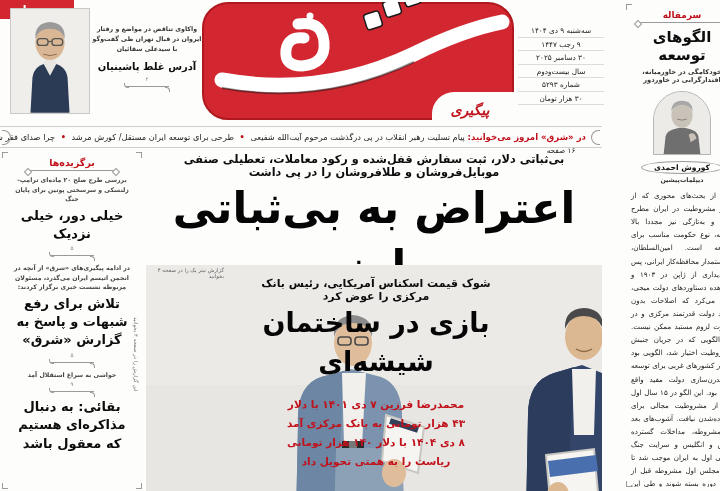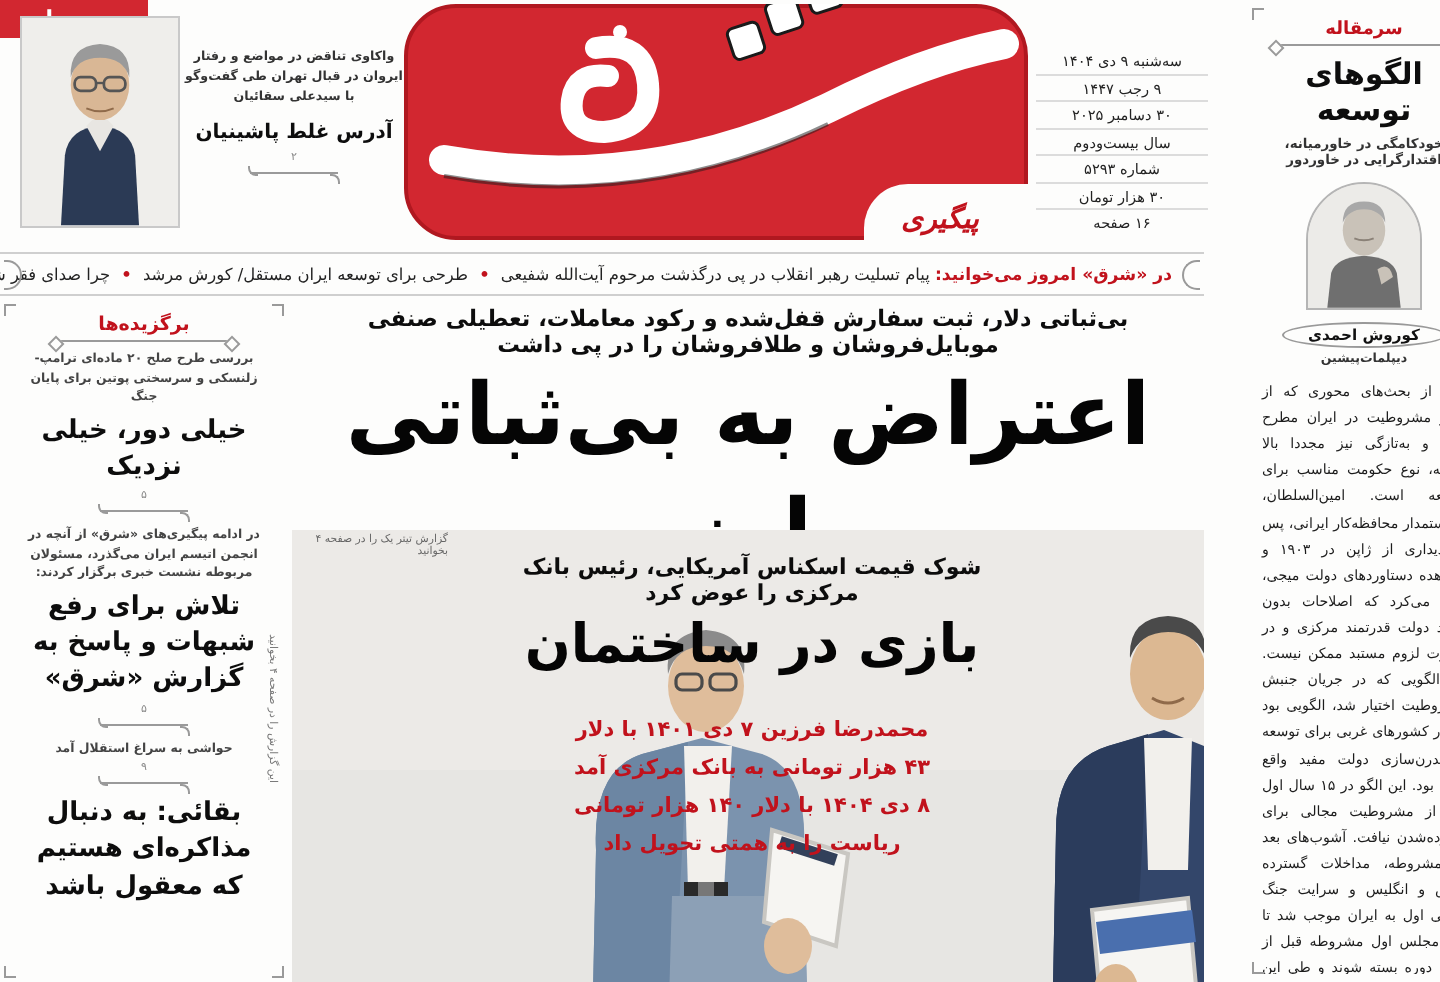--- a/index.html
+++ b/index.html
@@ -29,21 +29,21 @@
   
   .logo { position:absolute; left:202px; top:2px; width:312px; height:118px; }
   .logo .redbox { position:absolute; inset:0; background:#d22730; border-radius:26px; border:2px solid #b01820; }
   .logo svg.callig { position:absolute; inset:0; width:100%; height:100%; }
   .logo .notch { position:absolute; right:-2px; bottom:-2px; width:84px; height:30px; background:#fdfdfc; border-top-left-radius:22px; }
   .logo .script { position:absolute; right:6px; bottom:2px; width:76px; text-align:center; color:#c1121c; font-size:14px; font-weight:900; font-style:italic; }
 
   
   .dates { position:absolute; left:518px; top:24px; width:86px; }
   .dates .row { font-size:7.3px; color:#222; text-align:center; height:13.5px; line-height:13.5px; border-bottom:1px solid #dcdcdc; }
-  .dates .row:last-child { border-bottom:none; }
+  .dates .row:last-child { border-bottom:none;margin-top:39px; }
 
   
   .strip { position:absolute; left:0; top:126px; width:602px; height:22px; border-top:1px solid #cfcfcf; border-bottom:1px solid #cfcfcf;
     line-height:20px; padding:0 16px; white-space:nowrap; overflow:hidden; font-size:8.2px; color:#222; }
   .strip .lbl { color:#c1121c; font-weight:bold; font-size:8.6px; }
   .strip .dot { color:#c1121c; font-weight:bold; padding:0 3px; }
   .strip .curl { position:absolute; top:3px; width:9px; height:15px; border:1px solid #9a9a9a; border-right:none; border-radius:8px 0 0 8px; }
   .strip .curl.l { left:2px; transform:scaleX(-1); }
   .strip .curl.r { right:2px; }
 
@@ -194,20 +194,21 @@
         <path d="M430 84 Q438 89 446 84" stroke="#8f6a4a" stroke-width="1.4" fill="none"></path>
         <path d="M400 190 L448 184 L452 228 L404 234 Z" fill="#f6f5f2" stroke="#c9c7c2" stroke-width="2"></path>
         <path d="M402 196 L450 190 L452 206 L404 212 Z" fill="#4a6fae"></path>
         <ellipse cx="412" cy="230" rx="11" ry="13" fill="#dcb892"></ellipse>
       </g>
     </svg>
     <div class="caption">گزارش تیتر یک را در صفحه ۴ بخوانید</div>
     <div class="overlay">
       <div class="kicker">شوک قیمت اسکناس آمریکایی، رئیس بانک مرکزی را عوض کرد</div>
       <div class="t1">بازی در ساختمان</div>
+      <div class="t2">شیشه‌ای</div>
       <div class="reds">
         <div>محمدرضا فرزین ۷ دی ۱۴۰۱ با دلار</div>
         <div>۴۳ هزار تومانی به بانک مرکزی آمد</div>
         <div>۸ دی ۱۴۰۴ با دلار ۱۴۰ هزار تومانی</div>
         <div>ریاست را به همتی تحویل داد</div>
       </div>
     </div>
   </div>
   <div class="side-note">این گزارش را در صفحه ۴ بخوانید</div>
 

